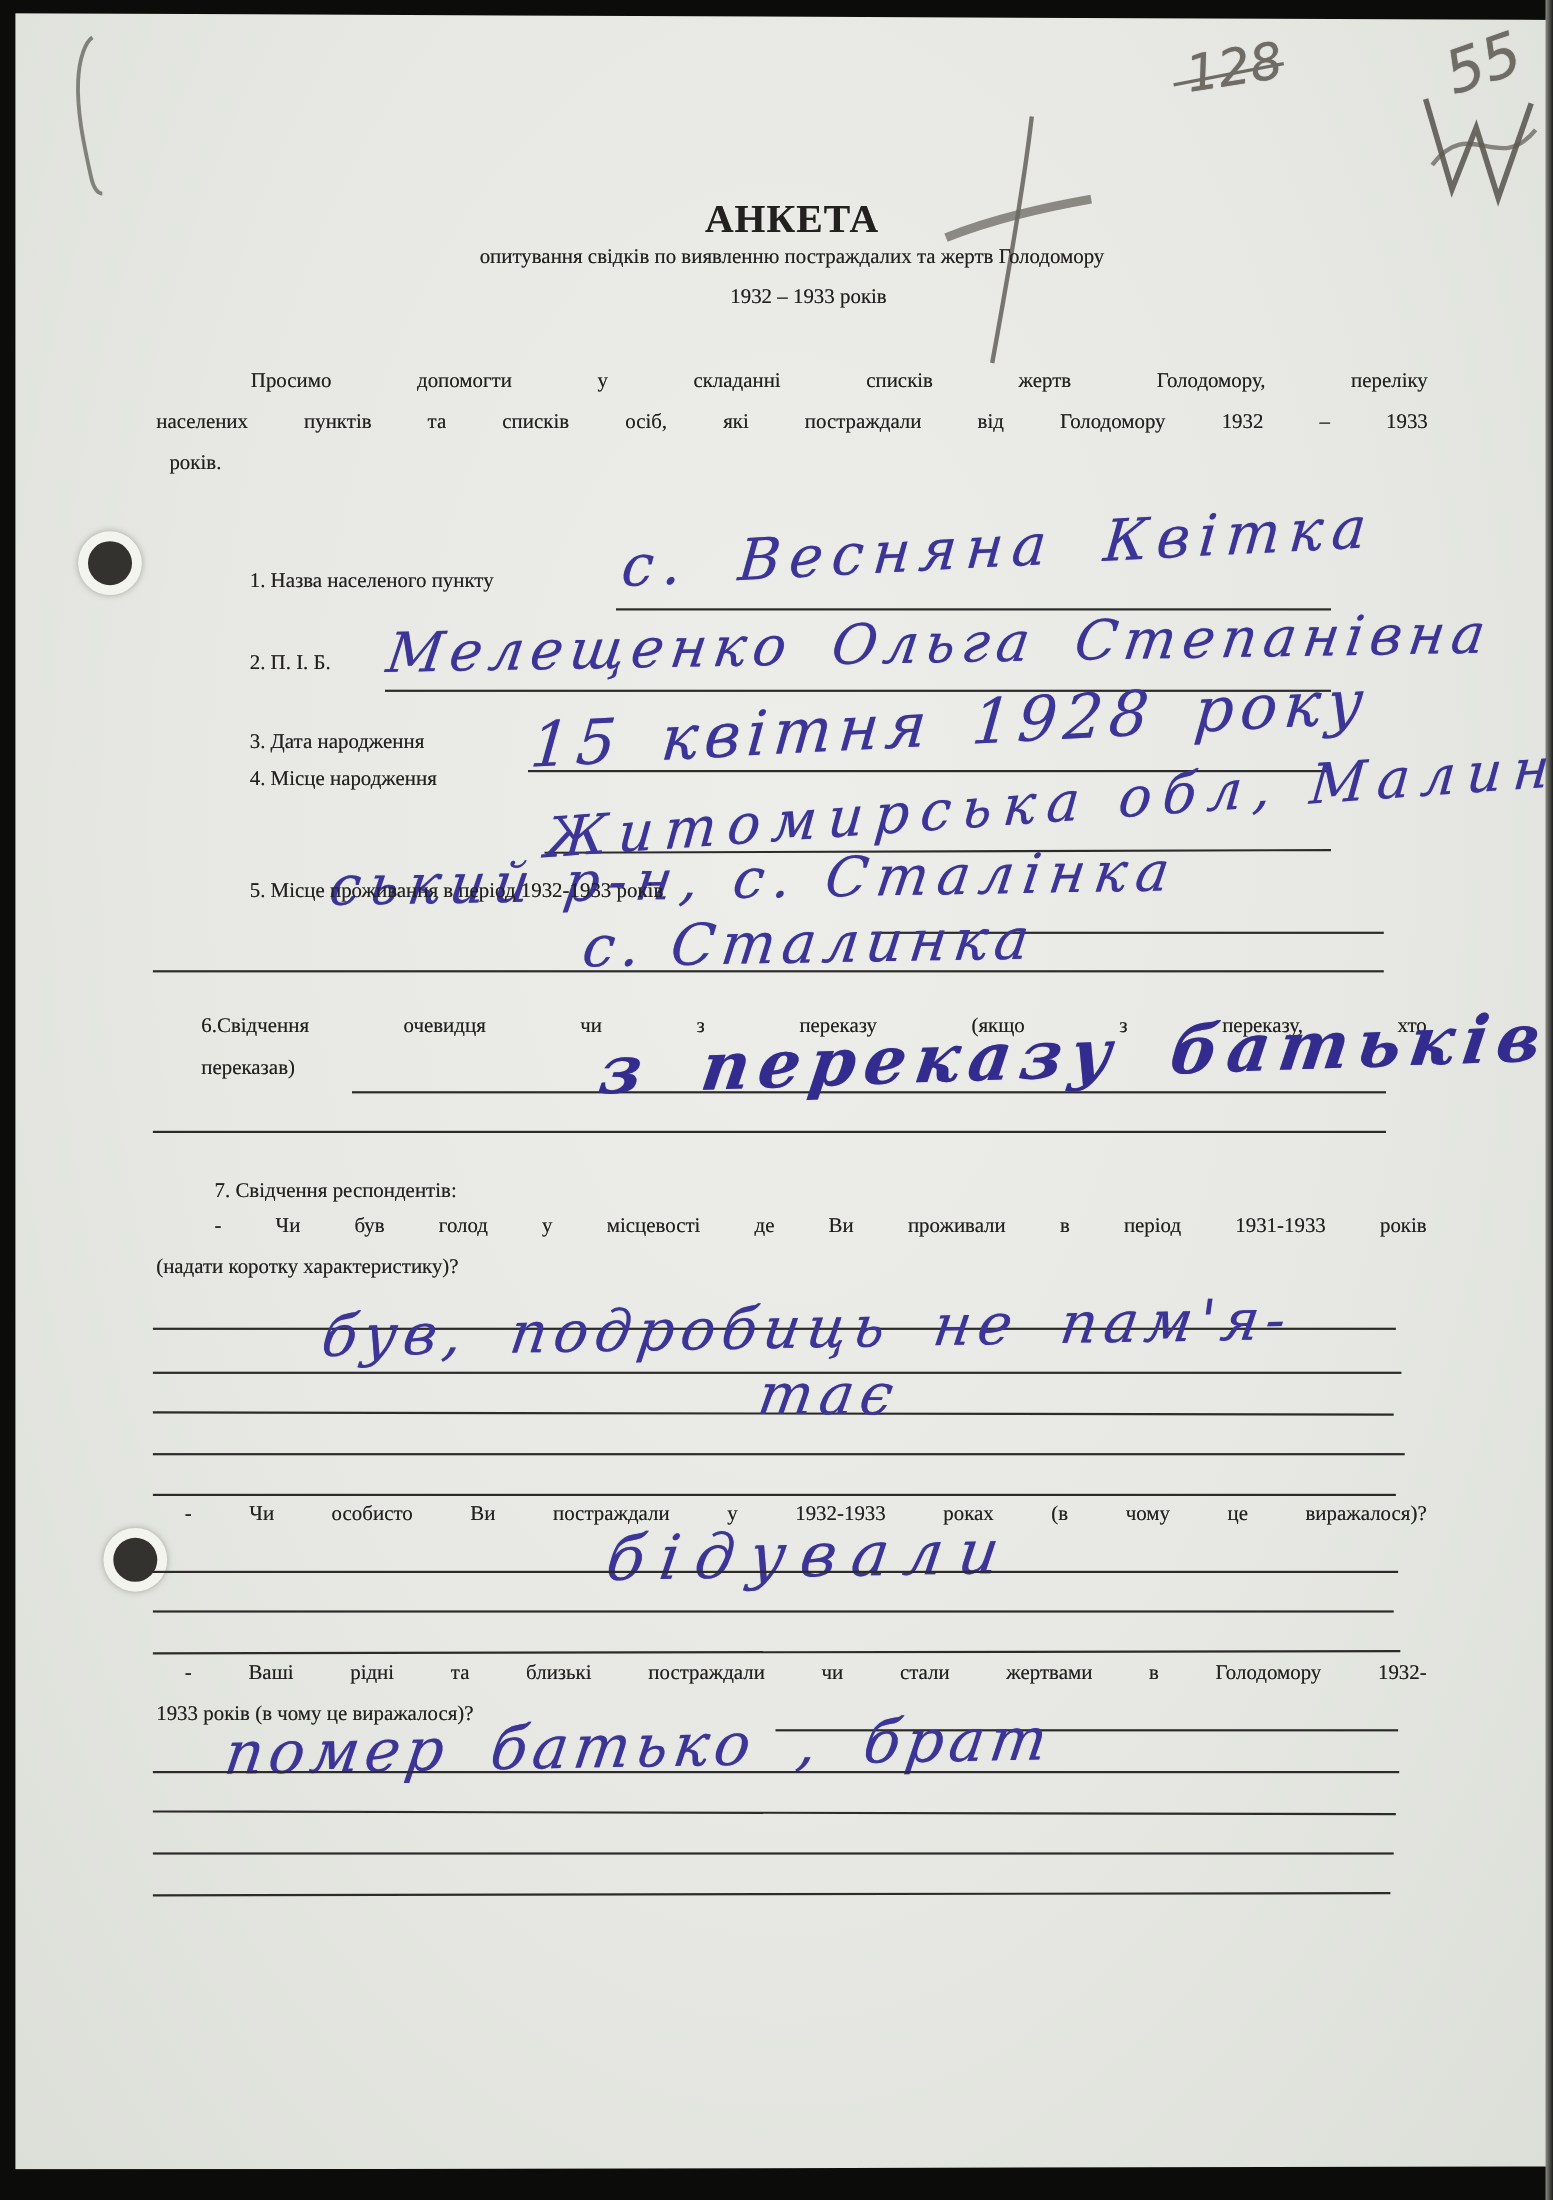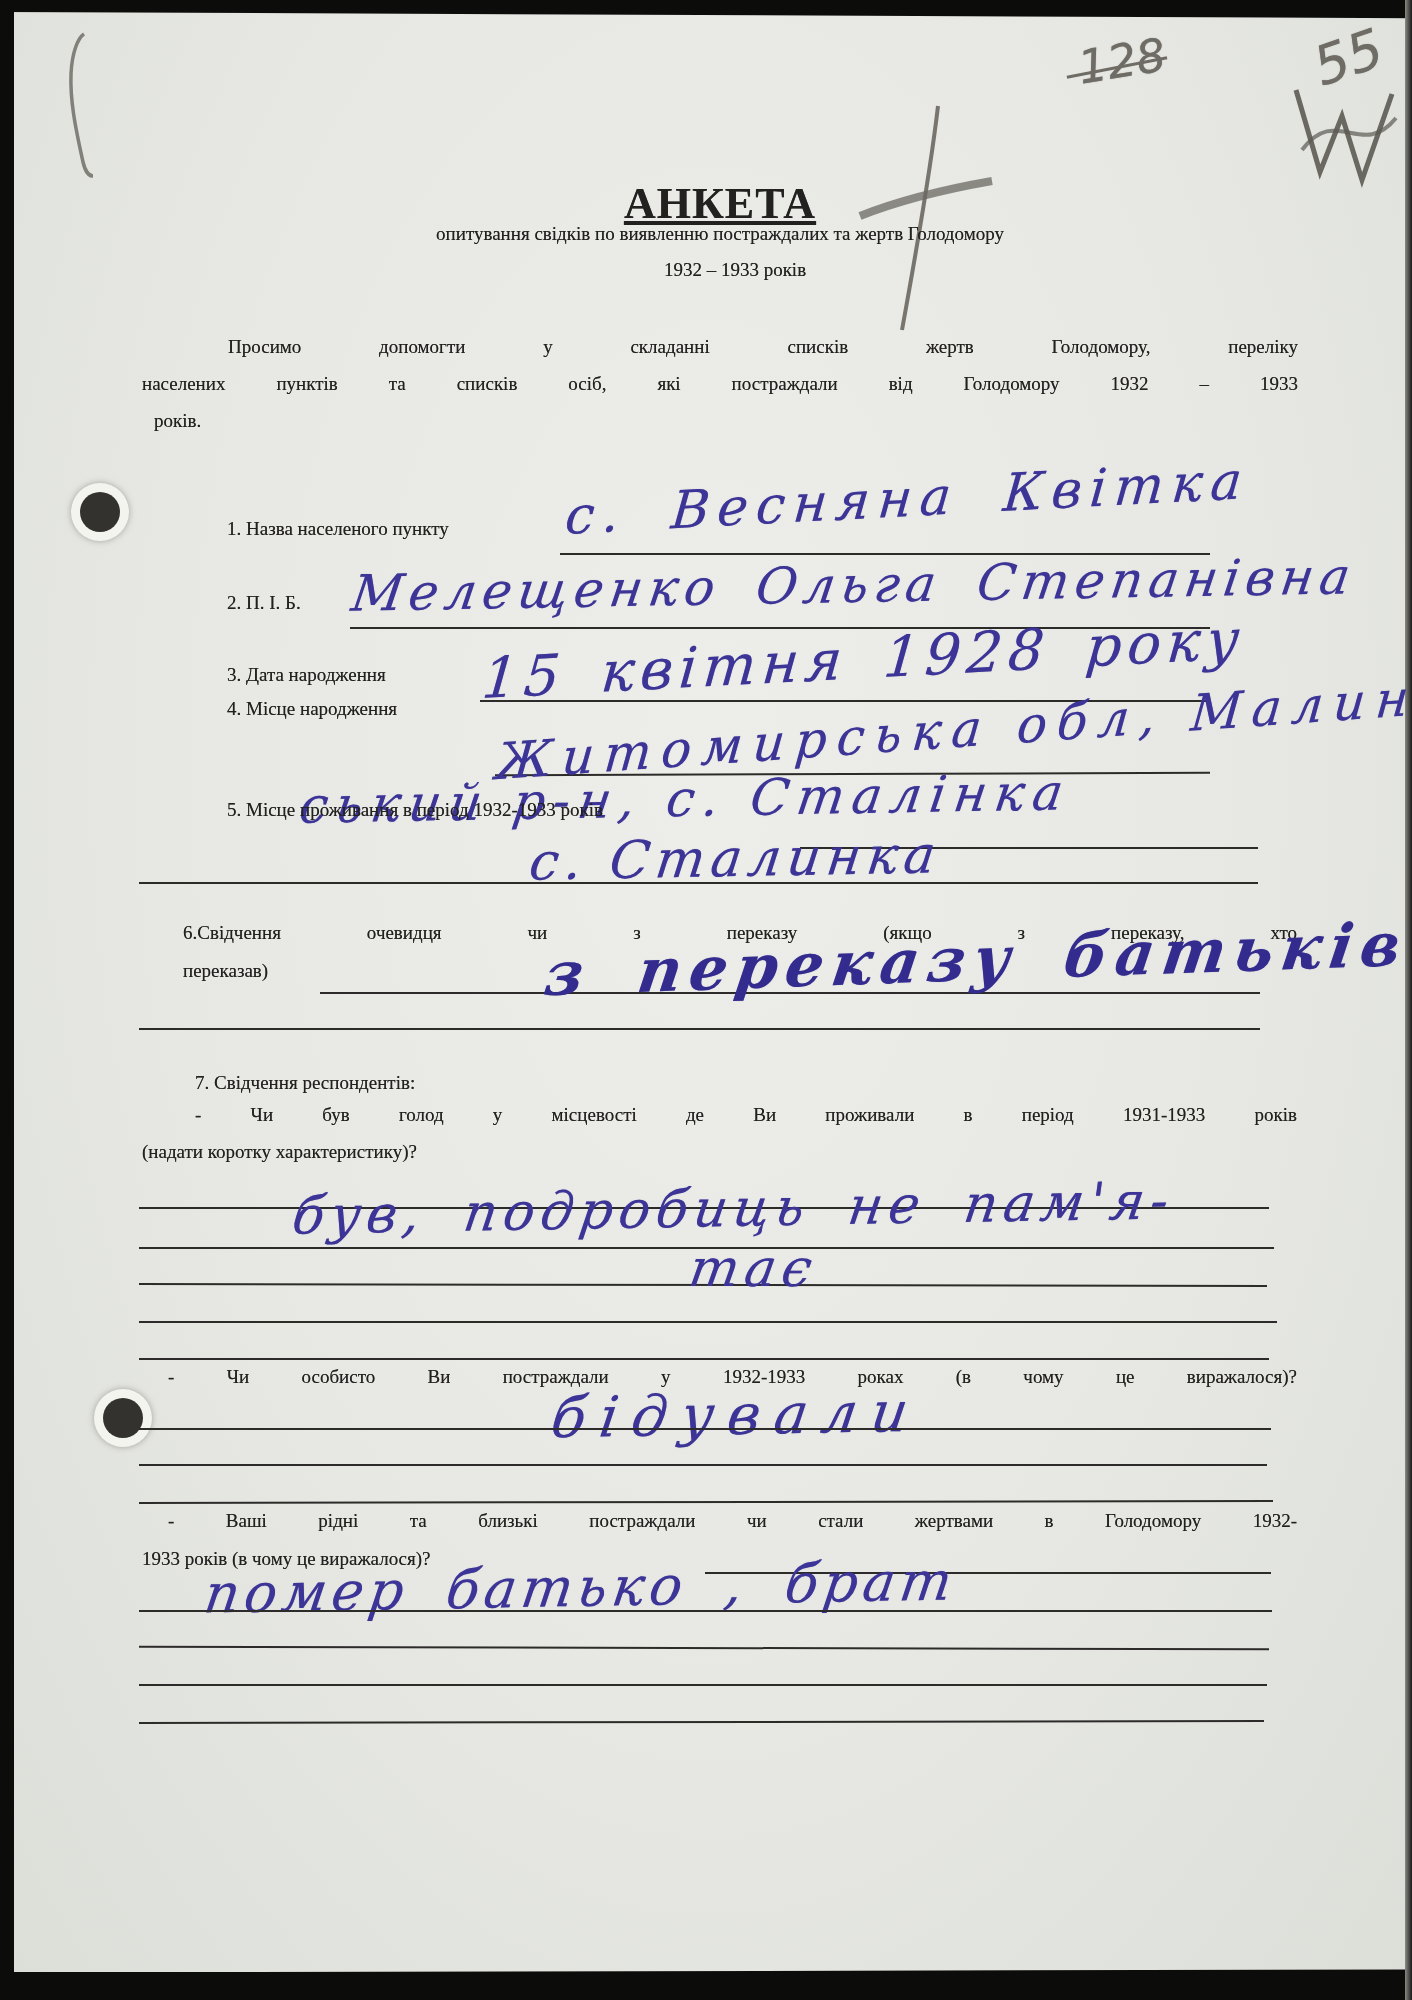--- a/index.html
+++ b/index.html
@@ -11,21 +11,21 @@
   
   .edge-top{left:0;top:-6px;width:1420px;height:18px;background:#0c0c0b;transform:rotate(.25deg);transform-origin:left top;}
   .edge-left{left:0;top:0;width:14px;height:2000px;background:#0c0c0b;}
   .edge-bottom{left:-4px;top:1971px;width:1424px;height:34px;background:#0c0c0b;transform:rotate(-.12deg);}
   .edge-right{left:1405px;top:0;width:7px;height:2000px;background:linear-gradient(to right,#8a8a85,#1a1a18);}
   
   .print{position:absolute;color:#222120;font-size:19px;white-space:nowrap;
          text-shadow:0 0 .4px rgba(30,30,30,.6);}
   .just{white-space:normal;text-align:justify;text-align-last:justify;}
   .center{text-align:center;white-space:normal;}
-  .title{left:142px;top:178px;width:1156px;font-weight:bold;font-size:44px;letter-spacing:1px;text-decoration:underline;}
+  .title{left:142px;top:178px;width:1156px;font-weight:bold;font-size:36px;letter-spacing:1px;}
   .sub1{left:142px;top:223px;width:1156px;}
   .sub2{left:157px;top:259px;width:1156px;}
   .para1{left:142px;top:336px;width:1156px;text-indent:86px;}
   .para2{left:142px;top:373px;width:1156px;}
   .para3{left:154px;top:410px;text-align:right;}
   .thanks{left:226px;top:448px;}
   .f1lbl{left:227px;top:518px;}
   .f2lbl{left:227px;top:592px;}
   .f3lbl{left:227px;top:664px;}
   .f4lbl{left:227px;top:698px;}

